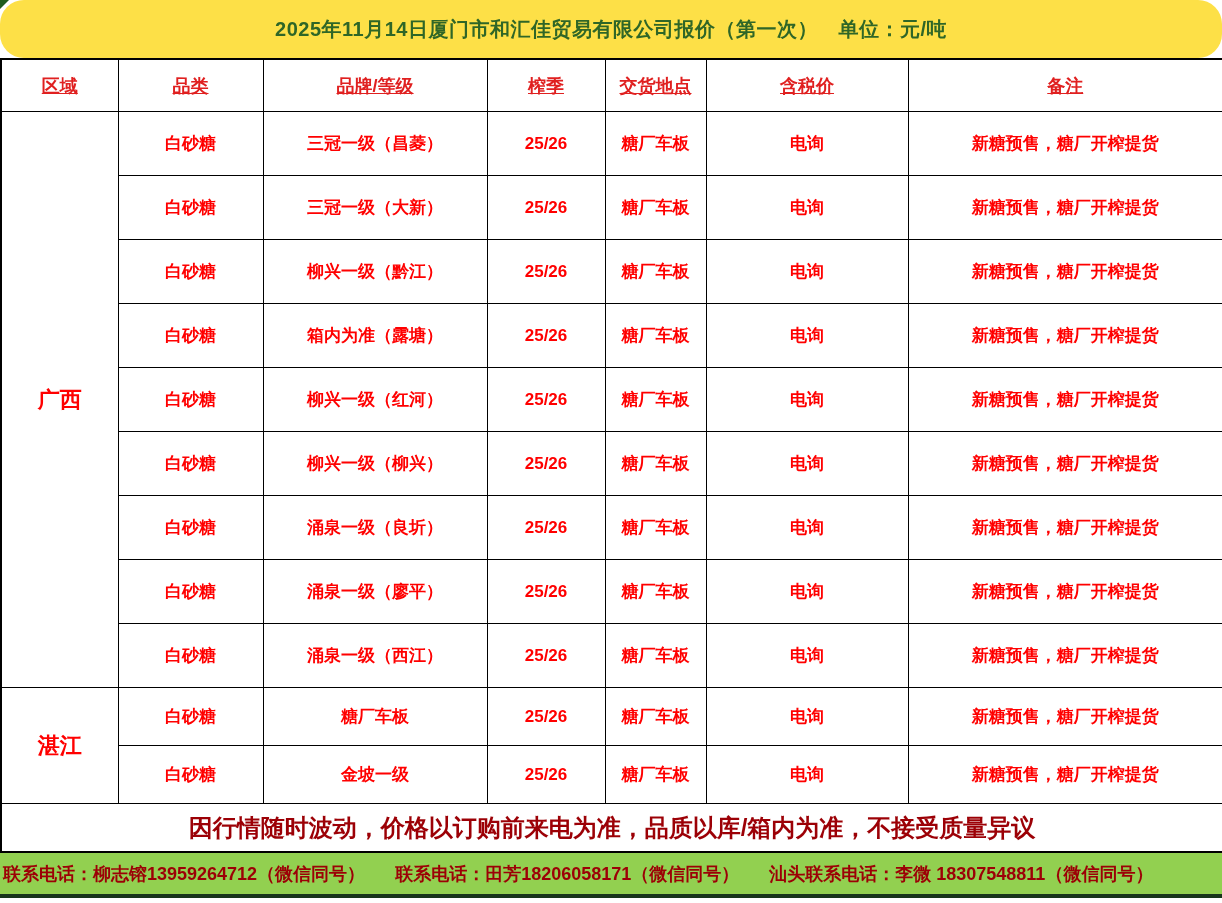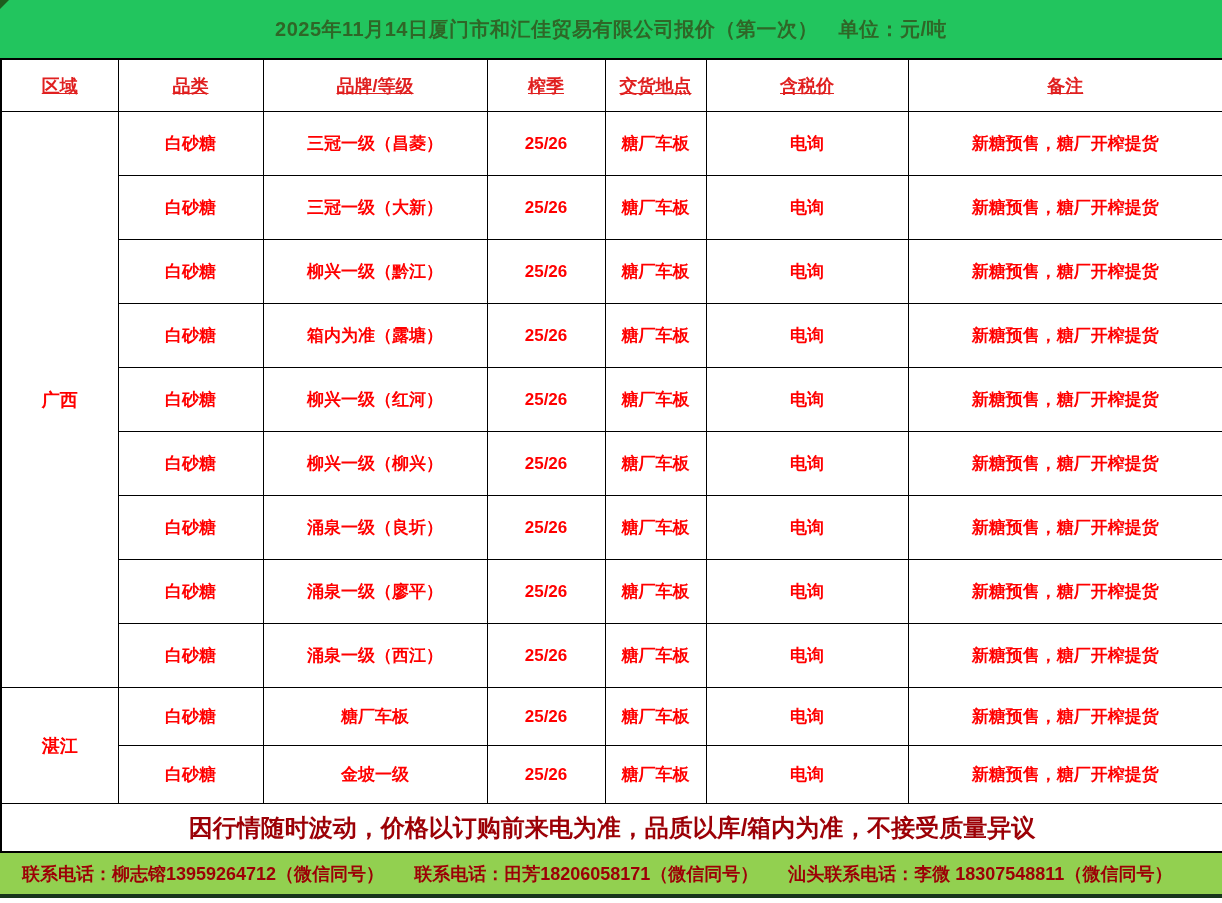--- a/index.html
+++ b/index.html
@@ -3,47 +3,48 @@
 <meta charset="utf-8">
 <style>
   html,body{margin:0;padding:0;background:#ffffff;}
   .page{
     width:1222px;height:903px;position:relative;overflow:hidden;
     font-family:"Liberation Sans","DejaVu Sans",sans-serif;font-weight:700;
     background:#ffffff;box-sizing:border-box;
   }
   
   .titlebar{
-    height:58px;background:#22c55e;display:flex;align-items:center;justify-content:center;
+    height:58px;background:#fde047;display:flex;align-items:center;justify-content:center;
     position:relative;
+    border-radius:24px;
   }
   .titlebar .title-text{color:#2F6627;font-size:20px;letter-spacing:0.5px;}
   .corner-triangle{
     position:absolute;top:0;left:0;width:0;height:0;
     border-top:9px solid #1E5C1E;border-right:9px solid transparent;
   }
   
   table.price{
     border-collapse:collapse;table-layout:fixed;width:1222px;
     border:2px solid #000;
   }
   table.price th,table.price td{
     border:1px solid #000;text-align:center;vertical-align:middle;padding:0;
     overflow:hidden;white-space:nowrap;
   }
   thead th{height:51px;color:#E02020;font-size:18px;background:#ffffff;text-decoration:underline;}
   tbody td{color:#FF0000;font-size:17px;background:#ffffff;}
   tr.row-gx>td{height:63px;}
   tr.row-zj>td{height:57px;}
-  td.region-cell{font-size:18px;font-family:Liberation Mono, monospace;}
+  td.region-cell{font-size:22px;font-family:Liberation Mono, monospace;}
   tr.note-row>td{height:47px;color:#9C0006;font-size:24px;}
   
   .footerbar{
     height:41px;background:#92D050;display:flex;align-items:center;
-    padding-left:22px;border-bottom:4px solid #17351A;box-sizing:content-box;
+    padding-left:3px;border-bottom:4px solid #17351A;box-sizing:content-box;
   }
   .footerbar .contact{color:#9C0006;font-size:18px;margin-right:30px;white-space:nowrap;}
 </style>
 </head>
 <body>
 
 <div class="page">
 
   <div class="titlebar">
     <span class="corner-triangle"></span>

